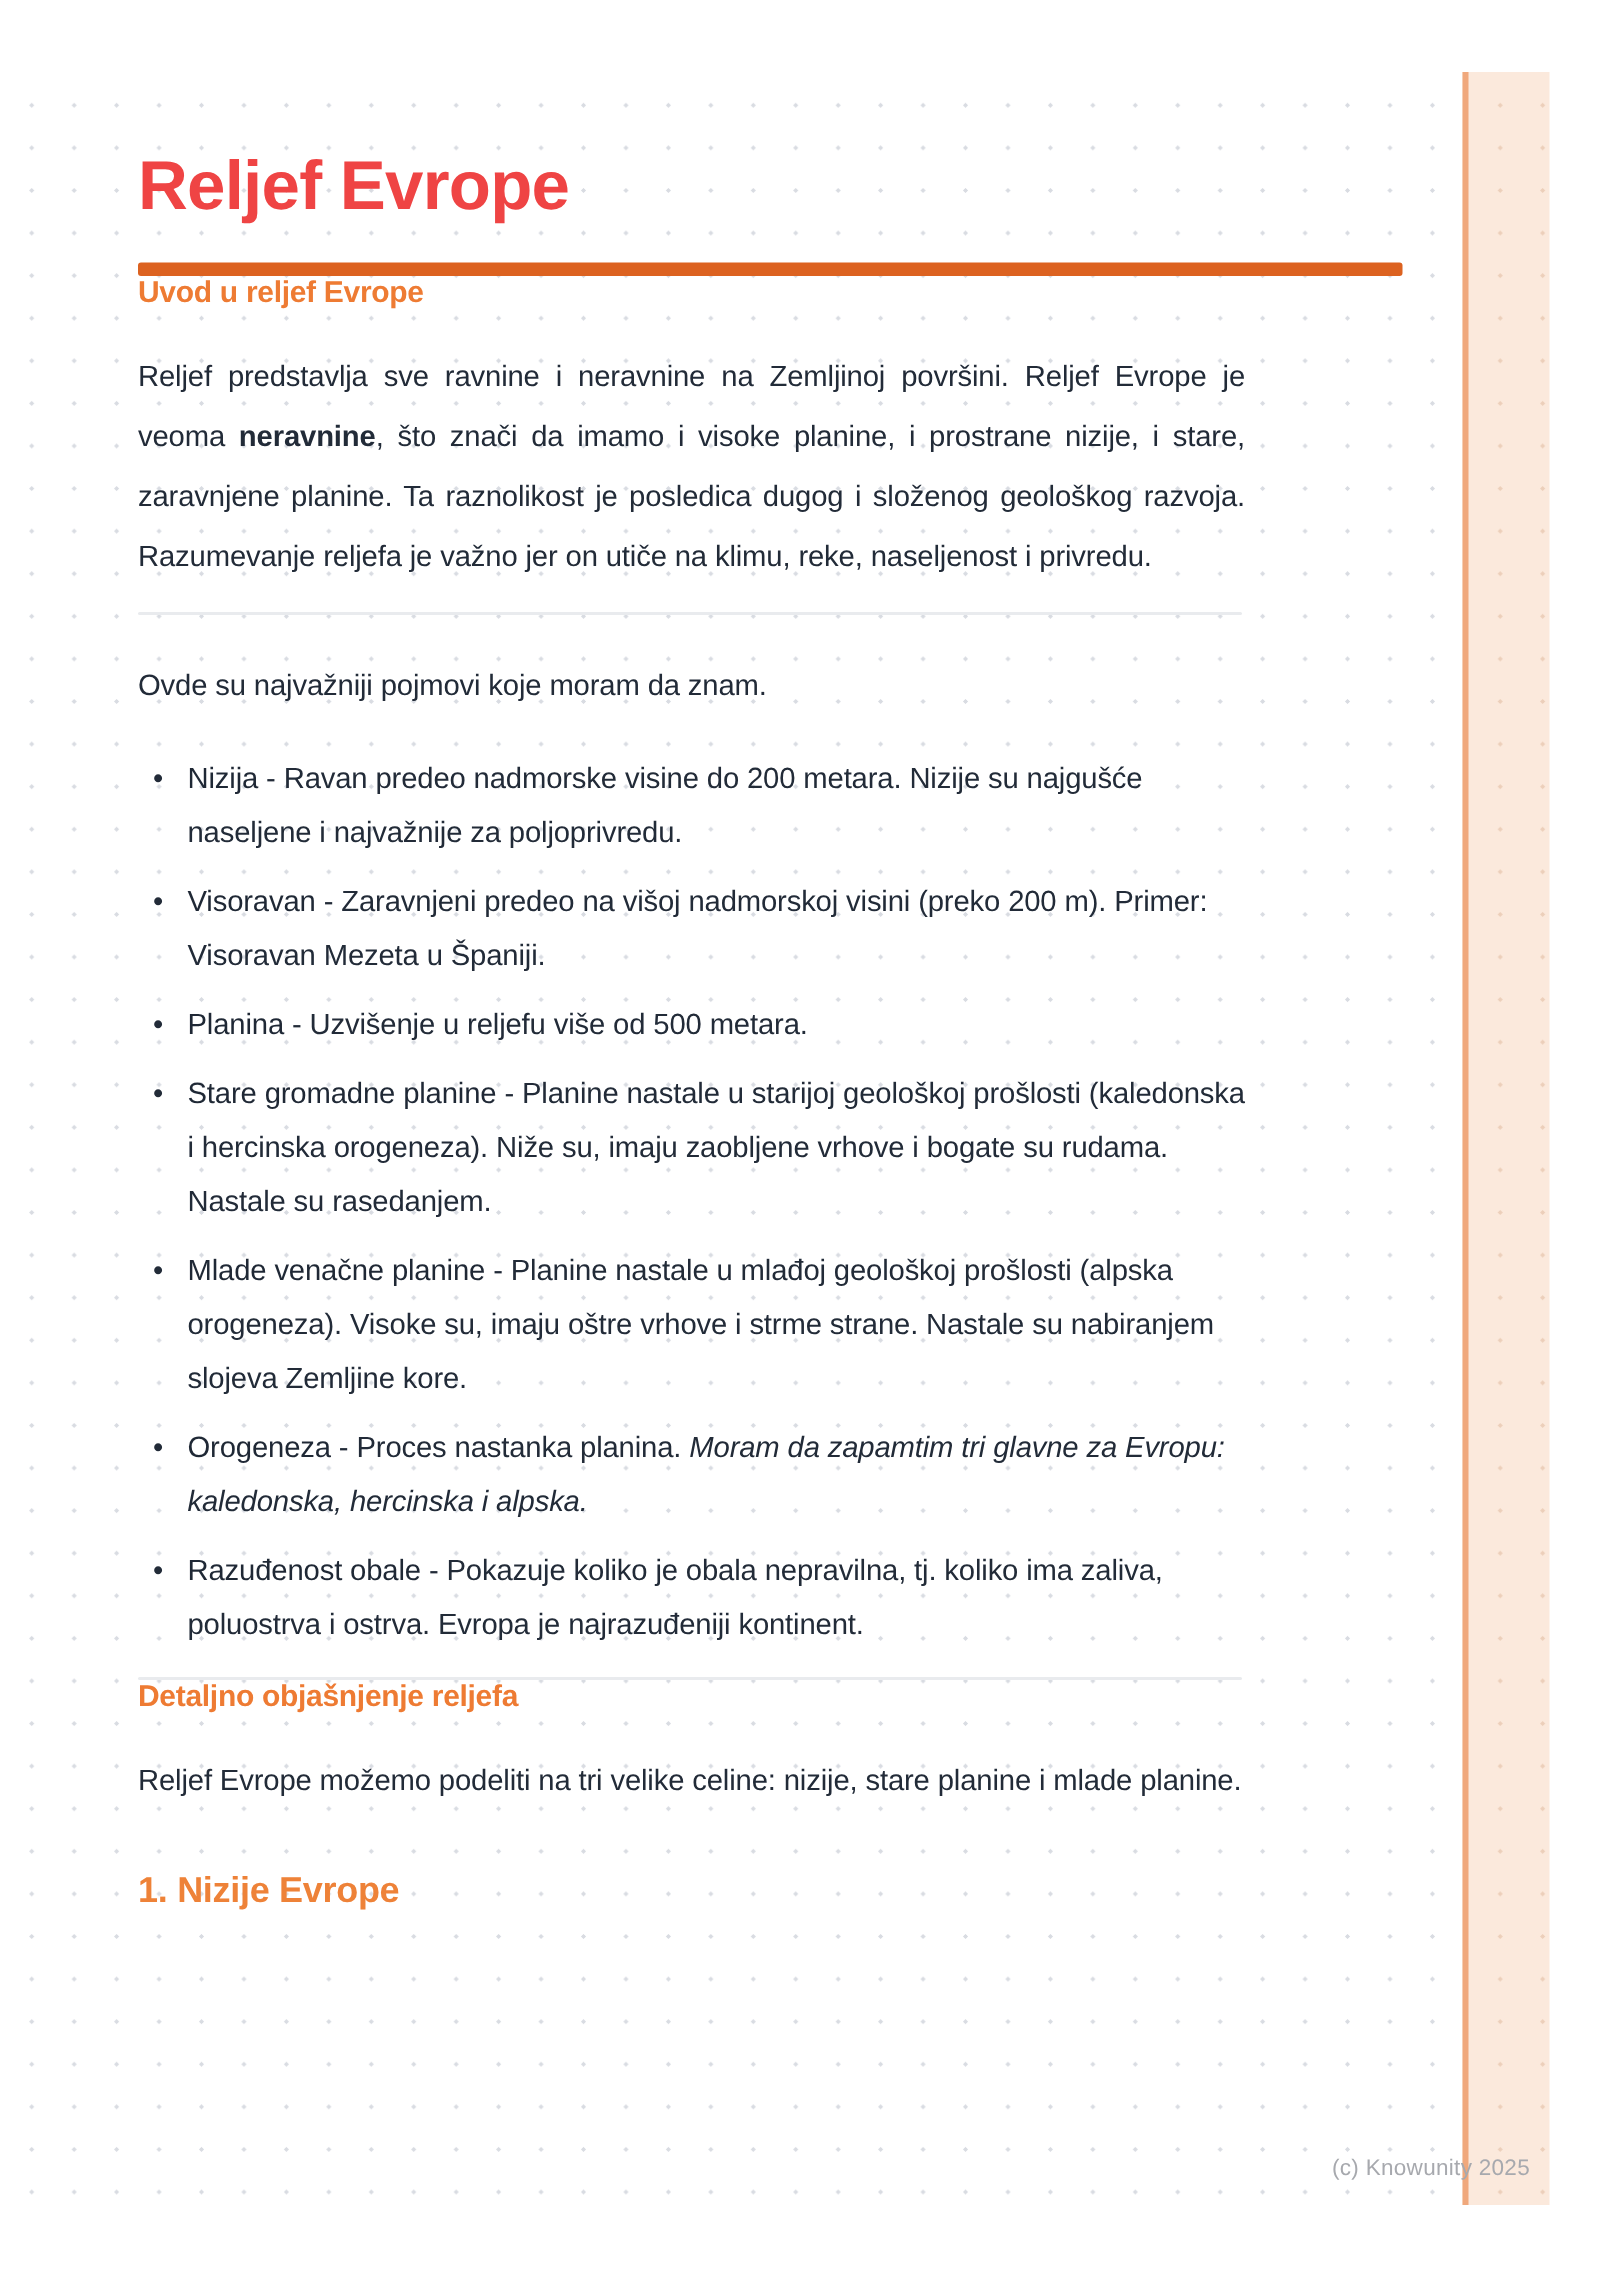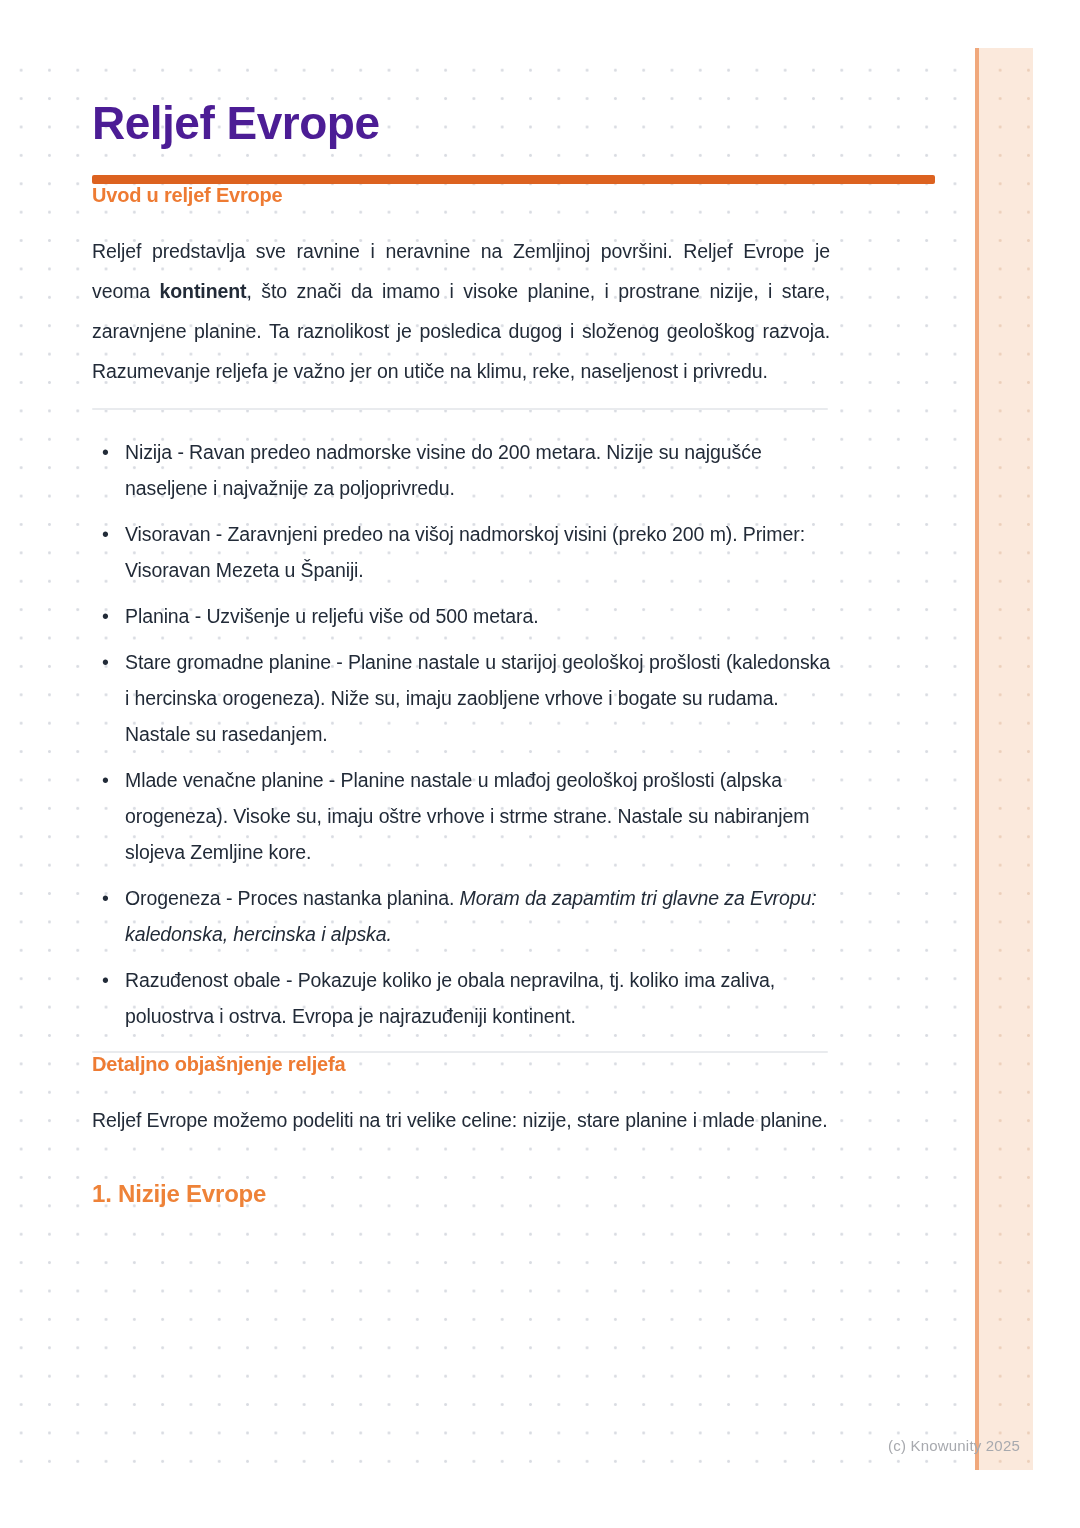--- a/index.html
+++ b/index.html
@@ -27,21 +27,21 @@
     border-left:4px solid #f0a87c;
     box-sizing:border-box;
     z-index:2;
   }
   .content{
     position:absolute;top:48px;left:92px;width:738px;z-index:3;
   }
   .doc-title{
     margin-top:50px;
     font-size:46px;line-height:1.12;font-weight:800;
-    letter-spacing:-0.5px;color:#4c1d95;
+    letter-spacing:-0.5px;color:#ef4444;
   }
   .title-rule{
     margin-top:25px;width:843px;height:9px;background:#dc6220;border-radius:2px;
   }
   h2.sec{
     margin:0;font-size:20px;font-weight:700;color:#ee7b33;letter-spacing:-0.2px;
   }
   .sec-intro{margin-top:48px;}
   .sec-key{margin-top:37px;}
   .sec-detail{margin-top:35px;}
@@ -81,24 +81,25 @@
 
 <div class="page"></div>
 <div class="stripe"></div>
 
 <div class="content">
 
   <div class="doc-title">Reljef Evrope</div>
   <div class="title-rule"></div>
 
   <h2 class="sec sec-intro">Uvod u reljef Evrope</h2>
-  <p class="body"><span>Reljef predstavlja sve ravnine i neravnine na Zemljinoj površini. Reljef Evrope je veoma </span><b>kontinent</b><span>, što znači da imamo i visoke planine, i prostrane nizije, i stare, zaravnjene planine. Ta raznolikost je posledica dugog i složenog geološkog razvoja. Razumevanje reljefa je važno jer on utiče na klimu, reke, naseljenost i privredu.</span></p>
+  <p class="body"><span>Reljef predstavlja sve ravnine i neravnine na Zemljinoj površini. Reljef Evrope je veoma </span><b>neravnine</b><span>, što znači da imamo i visoke planine, i prostrane nizije, i stare, zaravnjene planine. Ta raznolikost je posledica dugog i složenog geološkog razvoja. Razumevanje reljefa je važno jer on utiče na klimu, reke, naseljenost i privredu.</span></p>
 
   <div class="divider"></div>
 
+  <p class="lead">Ovde su najvažniji pojmovi koje moram da znam.</p>
 
   <ul class="terms">
     <li><span class="marker">•</span><span class="term">Nizija</span><span> - Ravan predeo nadmorske visine do 200 metara. Nizije su najgušće naseljene i najvažnije za poljoprivredu.</span></li>
     <li><span class="marker">•</span><span class="term">Visoravan</span><span> - Zaravnjeni predeo na višoj nadmorskoj visini (preko 200 m). Primer: Visoravan Mezeta u Španiji.</span></li>
     <li><span class="marker">•</span><span class="term">Planina</span><span> - Uzvišenje u reljefu više od 500 metara.</span></li>
     <li><span class="marker">•</span><span class="term">Stare gromadne planine</span><span> - Planine nastale u starijoj geološkoj prošlosti (kaledonska i hercinska orogeneza). Niže su, imaju zaobljene vrhove i bogate su rudama. Nastale su rasedanjem.</span></li>
     <li><span class="marker">•</span><span class="term">Mlade venačne planine</span><span> - Planine nastale u mlađoj geološkoj prošlosti (alpska orogeneza). Visoke su, imaju oštre vrhove i strme strane. Nastale su nabiranjem slojeva Zemljine kore.</span></li>
     <li><span class="marker">•</span><span class="term">Orogeneza</span><span> - Proces nastanka planina. </span><span class="note">Moram da zapamtim tri glavne za Evropu: kaledonska, hercinska i alpska.</span></li>
     <li><span class="marker">•</span><span class="term">Razuđenost obale</span><span> - Pokazuje koliko je obala nepravilna, tj. koliko ima zaliva, poluostrva i ostrva. Evropa je najrazuđeniji kontinent.</span></li>
   </ul>

